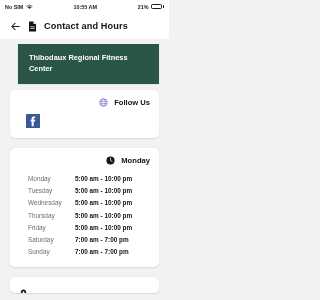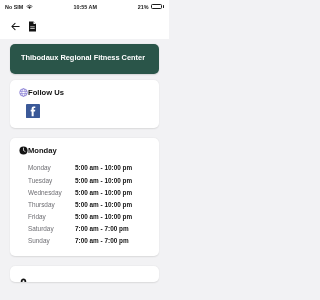--- a/index.html
+++ b/index.html
@@ -41,30 +41,31 @@
   
   .body { padding:0 10px; }
 
   .card {
     background:#ffffff; border-radius:5px; margin-bottom:10px;
     box-shadow:0 0.5px 1.5px rgba(0,0,0,0.10);
   }
 
   
   .green-card {
-    background:#2a5549; border-radius:5px; margin-top:5px; margin-bottom:6px;
+    background:#2a5549; border-radius:0; margin-top:5px; margin-bottom:6px;
     padding:9px 11px 10px 11px;
     box-shadow:0 0.5px 1.5px rgba(0,0,0,0.13);
+    margin-left:8px;
   }
   .green-card .gc-title {
     color:#ffffff; font-size:7.4px; font-weight:700; line-height:1.45;
   }
 
   
-  .sec-head { display:flex; align-items:center; padding:8px 9px 0 9px; }
+  .sec-head { display:flex; align-items:center; gap:6px; padding:8px 9px 0 9px;justify-content:flex-end; }
   .sec-ic { width:9px; height:9px; flex:none; }
   .sec-title { font-size:7.6px; font-weight:700; color:#131313; }
 
   
   .social-row { padding:7px 9px 10px 16px; display:flex; gap:6px; }
   .fb-ic { width:14px; height:14px; display:block; }
 
   
   .hours-list { padding:7px 9px 9px 9px; }
   .hour-row {
@@ -105,20 +106,21 @@
   <div class="header">
     <svg class="back-ic" viewBox="0 0 24 24">
       <path d="M20 12 H5 M11 5 L4 12 L11 19" stroke="#141414" stroke-width="2.2" fill="none" stroke-linecap="round" stroke-linejoin="round"></path>
     </svg>
     <svg class="doc-ic" viewBox="0 0 18 22">
       <path d="M2 1 h9 l5 5 v15 H2 Z" fill="#141414"></path>
       <path d="M11 1 v5 h5" fill="#ffffff"></path>
       <rect x="4.5" y="11" width="9" height="1.4" fill="#ffffff"></rect>
       <rect x="4.5" y="14.5" width="9" height="1.4" fill="#ffffff"></rect>
     </svg>
+    <div class="title">Contact and Hours</div>
   </div>
 
   <div class="body">
 
     <div class="green-card">
       <div class="gc-title">Thibodaux Regional Fitness Center</div>
     </div>
 
     <div class="card">
       <div class="sec-head">

